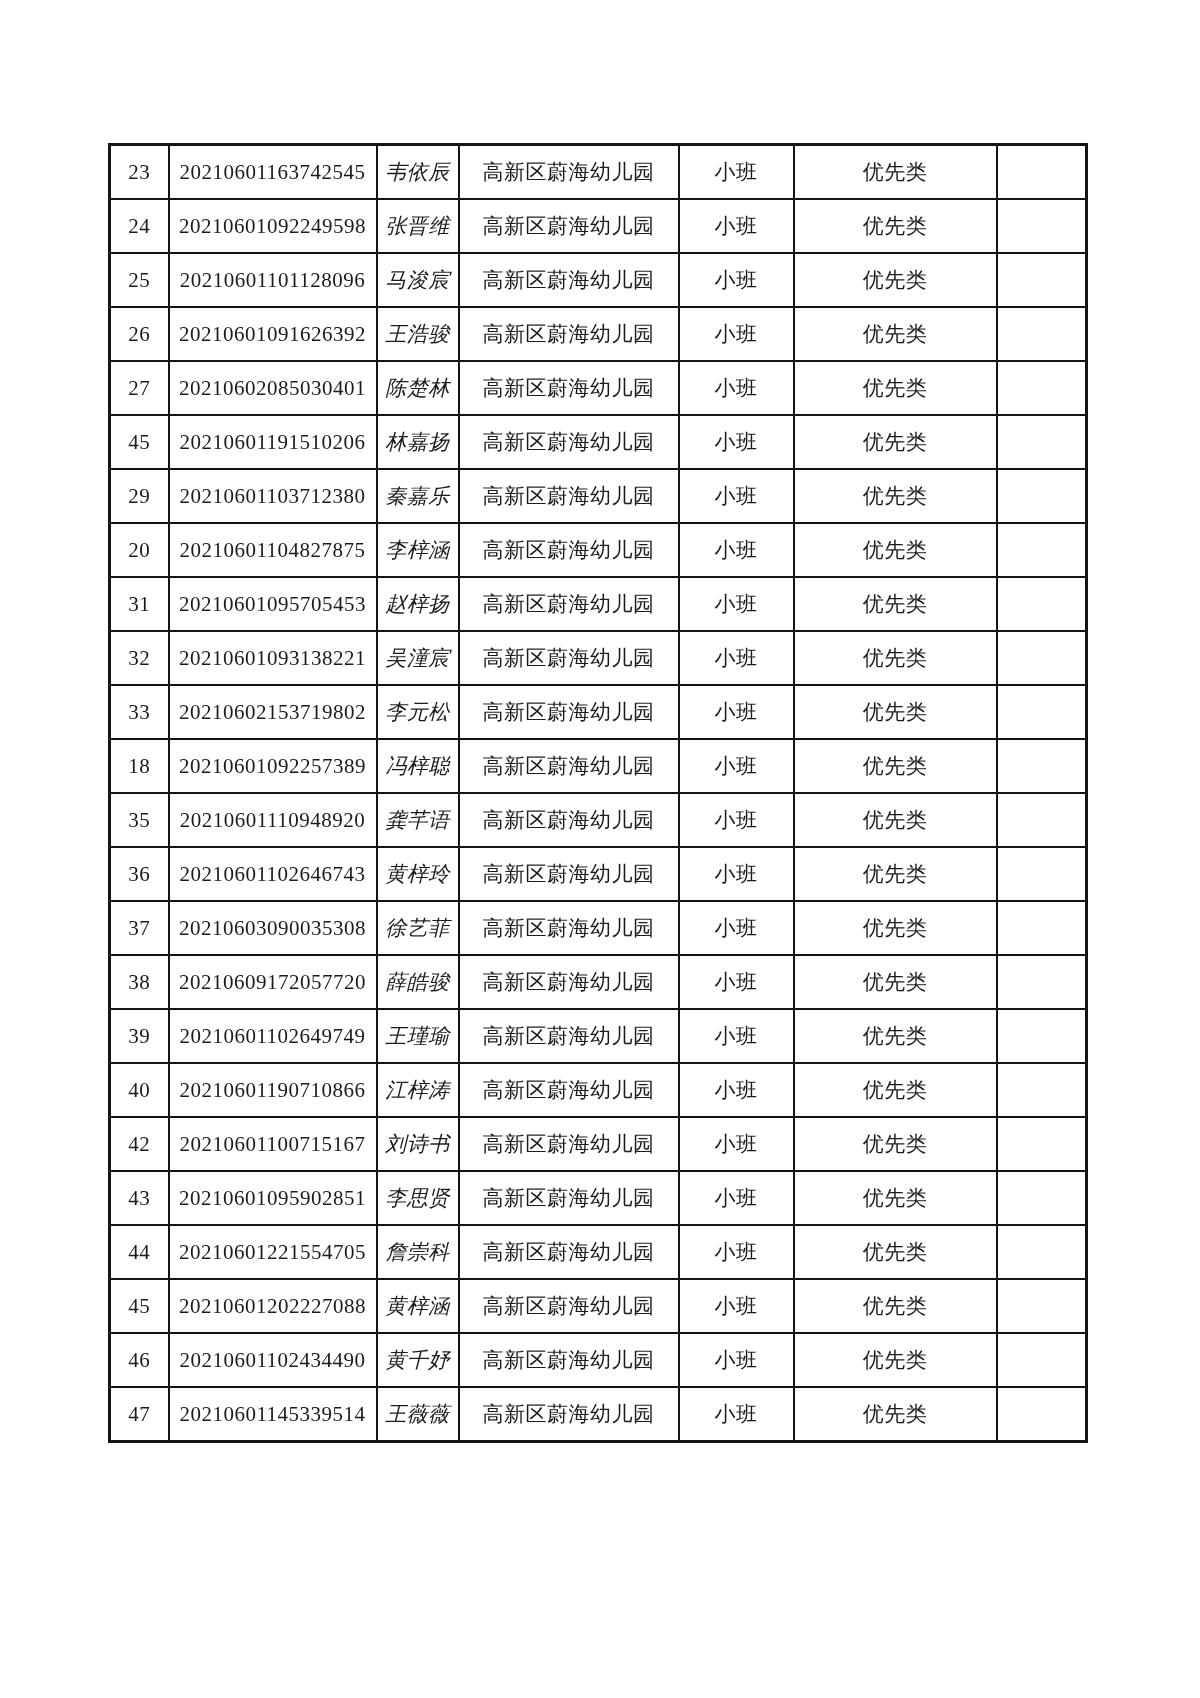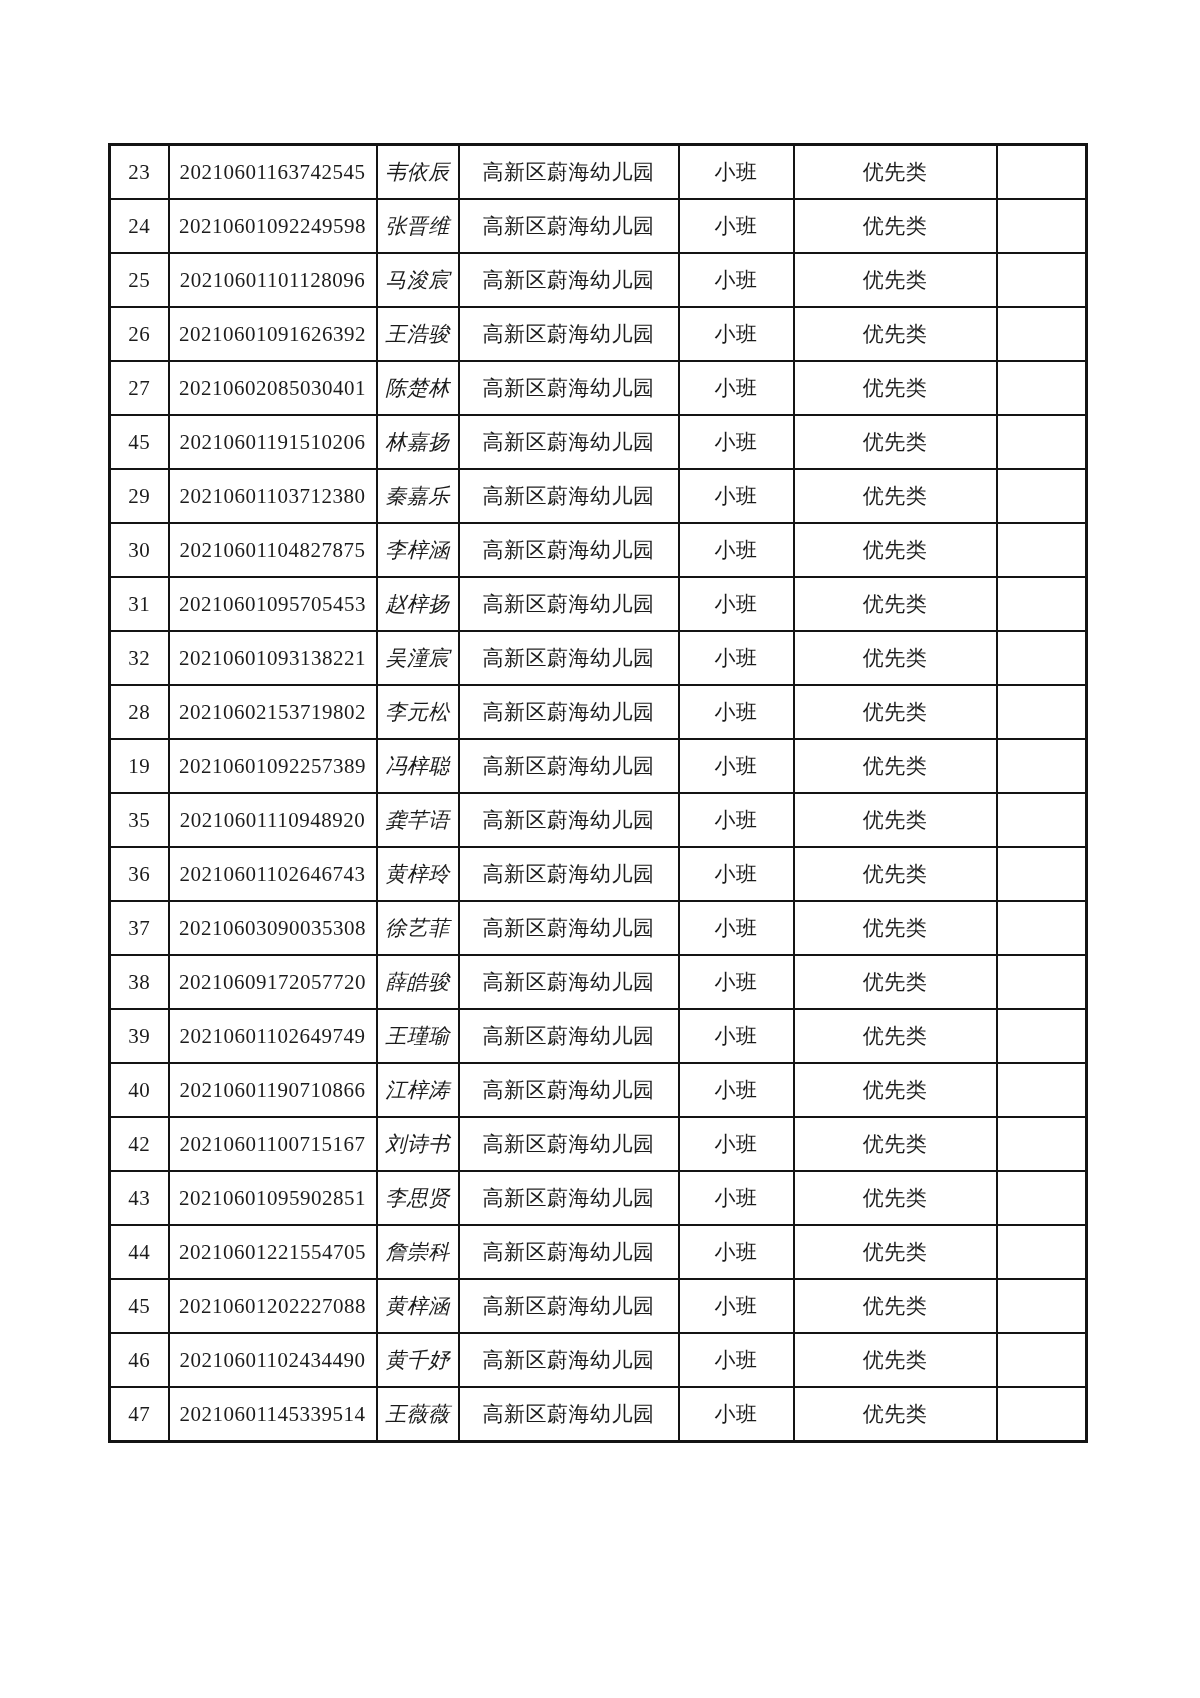--- a/index.html
+++ b/index.html
@@ -122,21 +122,21 @@
         <tr>
           <td class="c-seq">29</td>
           <td class="c-id">20210601103712380</td>
           <td class="c-name">秦嘉乐</td>
           <td class="c-school">高新区蔚海幼儿园</td>
           <td class="c-grade">小班</td>
           <td class="c-cat">优先类</td>
           <td class="c-note"></td>
         </tr>
         <tr>
-          <td class="c-seq">30</td>
+          <td class="c-seq">20</td>
           <td class="c-id">20210601104827875</td>
           <td class="c-name">李梓涵</td>
           <td class="c-school">高新区蔚海幼儿园</td>
           <td class="c-grade">小班</td>
           <td class="c-cat">优先类</td>
           <td class="c-note"></td>
         </tr>
         <tr>
           <td class="c-seq">31</td>
           <td class="c-id">20210601095705453</td>
@@ -149,30 +149,30 @@
         <tr>
           <td class="c-seq">32</td>
           <td class="c-id">20210601093138221</td>
           <td class="c-name">吴潼宸</td>
           <td class="c-school">高新区蔚海幼儿园</td>
           <td class="c-grade">小班</td>
           <td class="c-cat">优先类</td>
           <td class="c-note"></td>
         </tr>
         <tr>
-          <td class="c-seq">28</td>
+          <td class="c-seq">33</td>
           <td class="c-id">20210602153719802</td>
           <td class="c-name">李元松</td>
           <td class="c-school">高新区蔚海幼儿园</td>
           <td class="c-grade">小班</td>
           <td class="c-cat">优先类</td>
           <td class="c-note"></td>
         </tr>
         <tr>
-          <td class="c-seq">19</td>
+          <td class="c-seq">18</td>
           <td class="c-id">20210601092257389</td>
           <td class="c-name">冯梓聪</td>
           <td class="c-school">高新区蔚海幼儿园</td>
           <td class="c-grade">小班</td>
           <td class="c-cat">优先类</td>
           <td class="c-note"></td>
         </tr>
         <tr>
           <td class="c-seq">35</td>
           <td class="c-id">20210601110948920</td>

